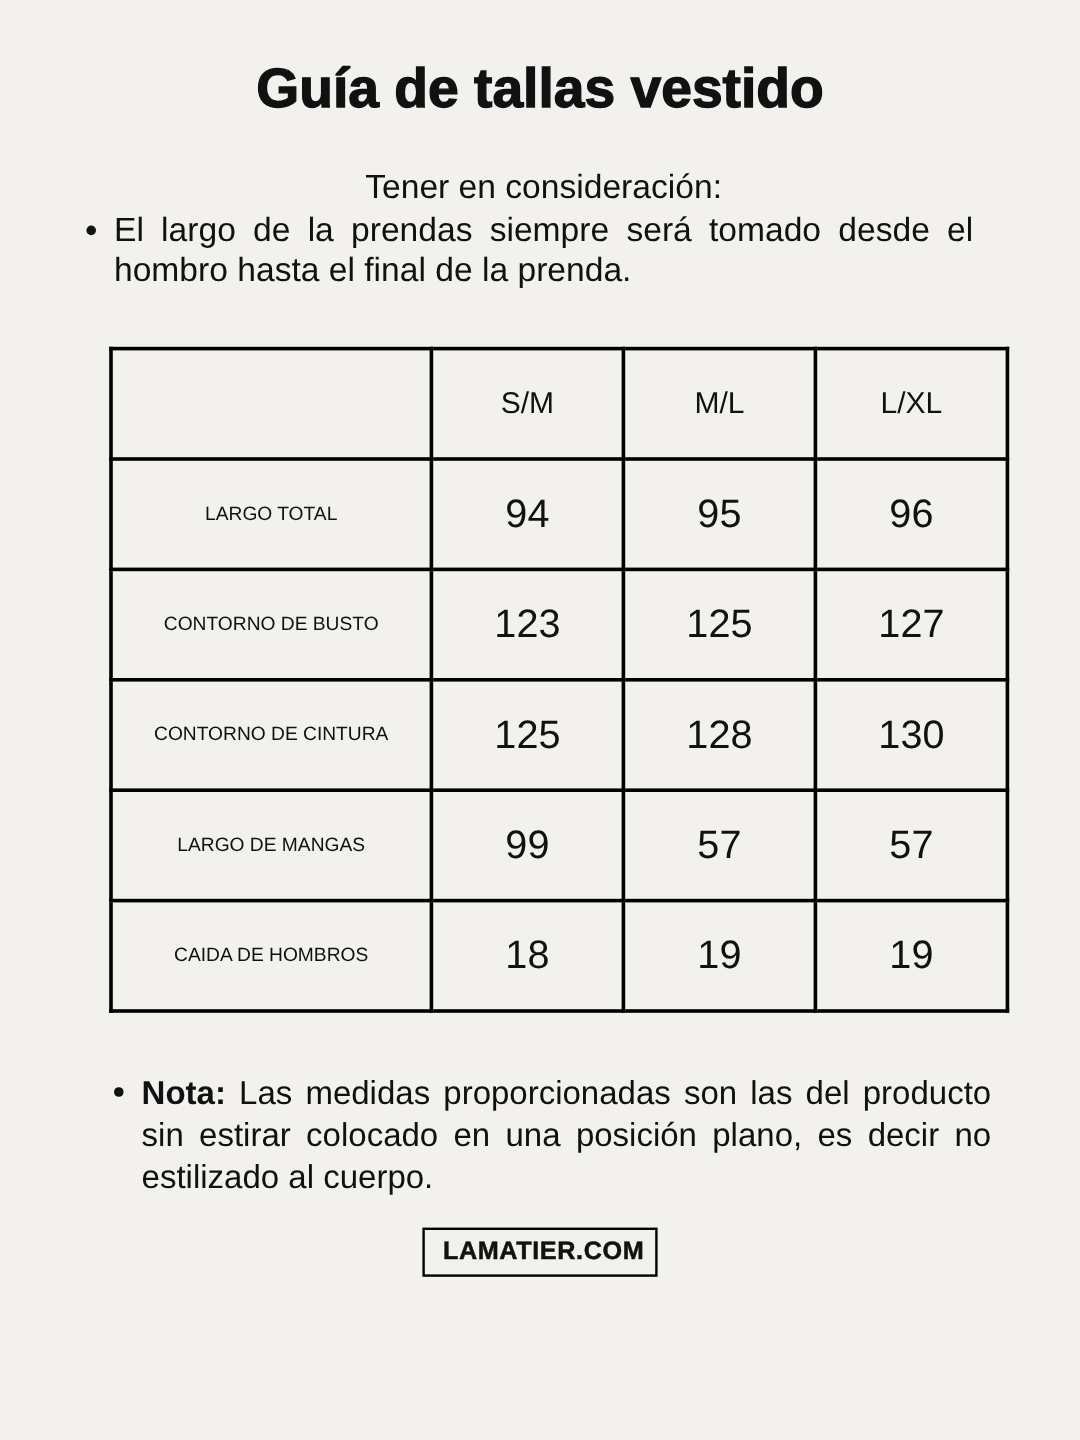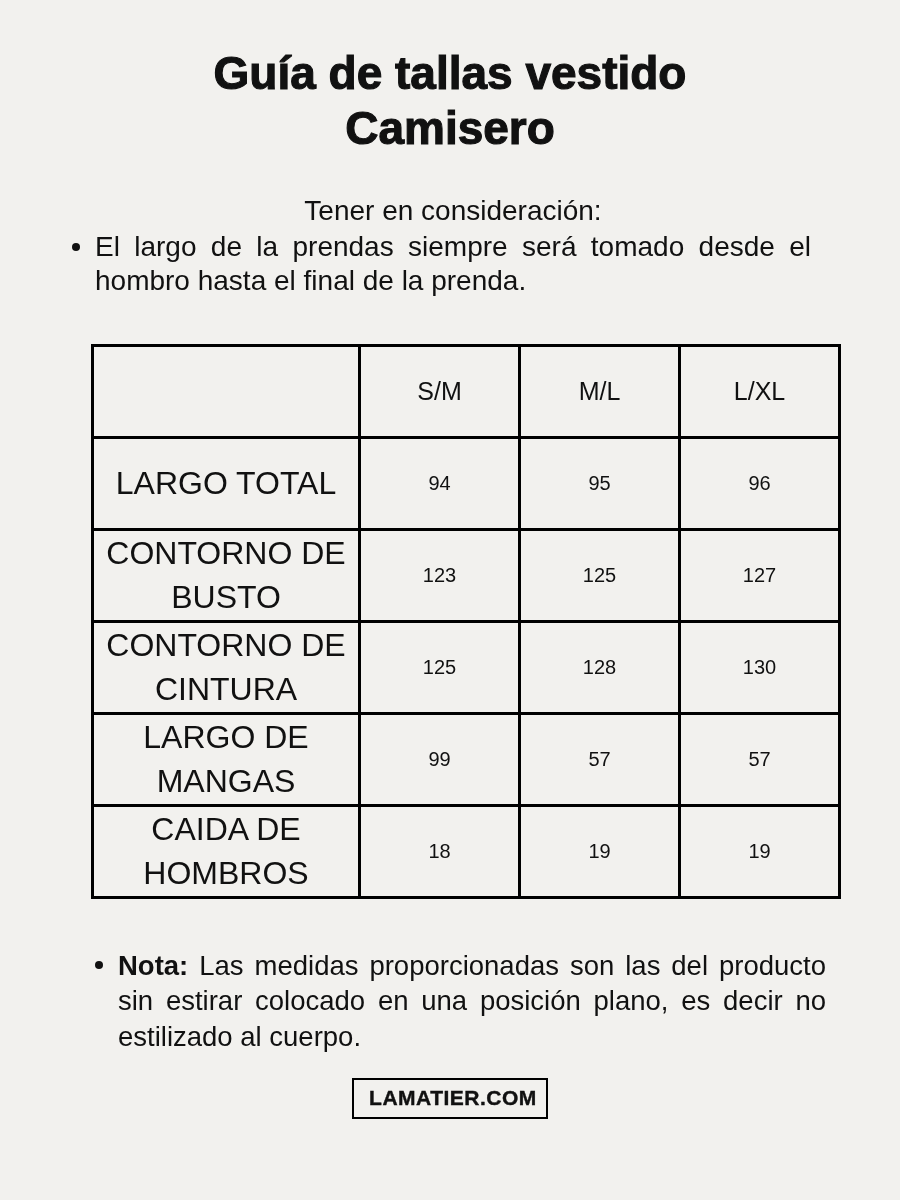--- a/index.html
+++ b/index.html
@@ -72,22 +72,22 @@
   .size-table th, .size-table td {
     border: 3px solid var(--border);
     text-align: center;
     vertical-align: middle;
     font-weight: 500;
     line-height: 1.35;
   }
   .size-table col.c-label { width: 267px; }
   .size-table col.c-size  { width: 160px; }
   .size-table th { font-size: 25px; }
-  .size-table td.row-label { font-size: 32px; padding: 0 6px; }
-  .size-table td.num { font-size: 20px; }
+  .size-table td.row-label { font-size: 16px; padding: 0 6px; }
+  .size-table td.num { font-size: 33px; }
 
   
   .note {
     position: relative;
     margin: 49px 0 0 118px;
     width: 708px;
     font-size: 27.5px;
     line-height: 1.28;
     text-align: justify;
   }
@@ -118,21 +118,20 @@
     -webkit-text-stroke: 0.4px currentColor;
   }
 </style>
 </head>
 <body>
 
 <div class="page">
 
   <h1 class="title">
     <span>Guía de tallas vestido</span>
-    <span>Camisero</span>
   </h1>
 
   <div class="considerations">
     <div class="considerations-heading">Tener en consideración:</div>
     <div class="bullet-item">El largo de la prendas siempre será tomado desde el hombro hasta el final de la prenda.</div>
   </div>
 
   <table class="size-table">
     <colgroup>
       <col class="c-label">

